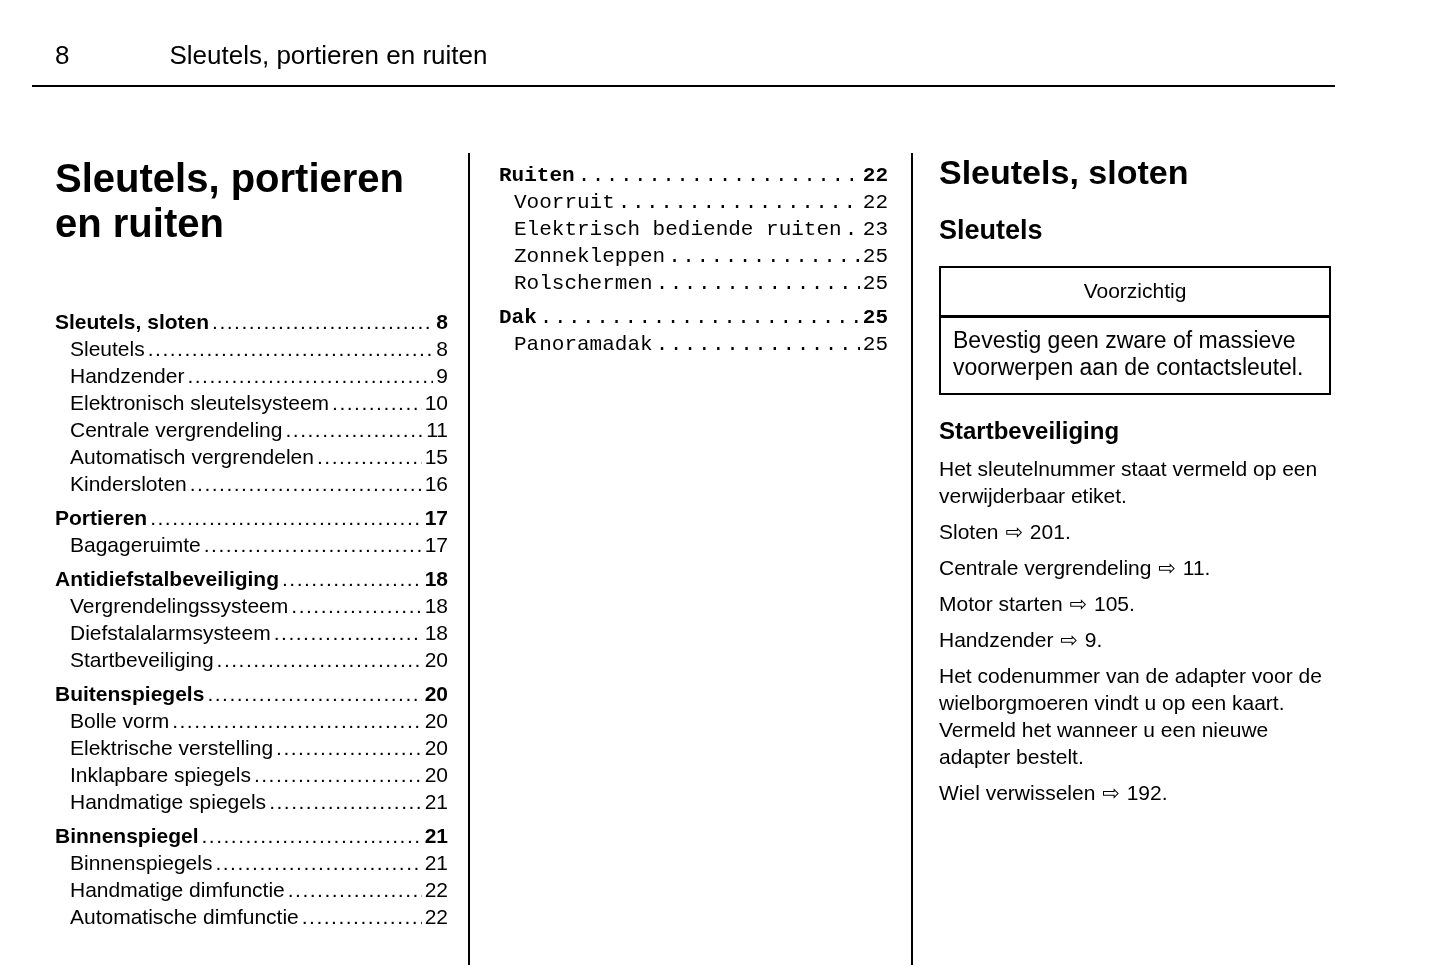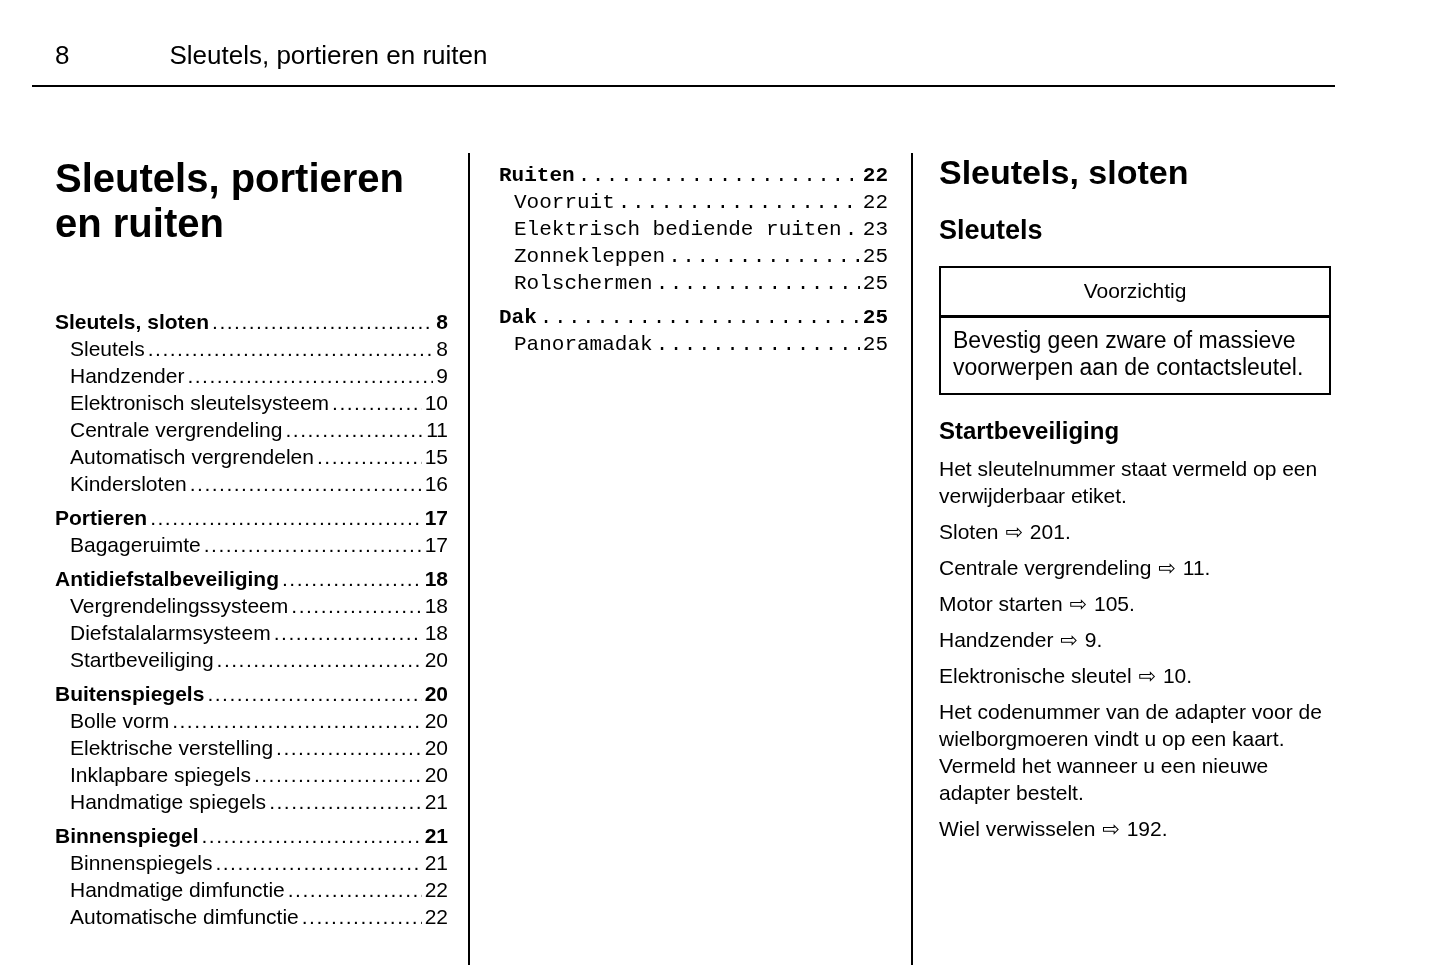--- a/index.html
+++ b/index.html
@@ -242,21 +242,20 @@
       </div>
 
       <h3 class="sub-heading2">Startbeveiliging</h3>
 
       <p class="body-text">Het sleutelnummer staat vermeld op een verwijderbaar etiket.</p>
 
       <p class="ref-line"><span>Sloten</span> <span class="ref-arrow">⇨</span> <span>201.</span></p>
       <p class="ref-line"><span>Centrale vergrendeling</span> <span class="ref-arrow">⇨</span> <span>11.</span></p>
       <p class="ref-line"><span>Motor starten</span> <span class="ref-arrow">⇨</span> <span>105.</span></p>
       <p class="ref-line"><span>Handzender</span> <span class="ref-arrow">⇨</span> <span>9.</span></p>
-      <p class="ref-line"><span>Elektronische sleutel</span> <span class="ref-arrow">⇨</span> <span>10.</span></p>
 
       <p class="body-text">Het codenummer van de adapter voor de wielborgmoeren vindt u op een kaart. Vermeld het wanneer u een nieuwe adapter bestelt.</p>
 
       <p class="ref-line"><span>Wiel verwisselen</span> <span class="ref-arrow">⇨</span> <span>192.</span></p>
     </section>
 
   </div>
 </div>
 
 </body></html>

